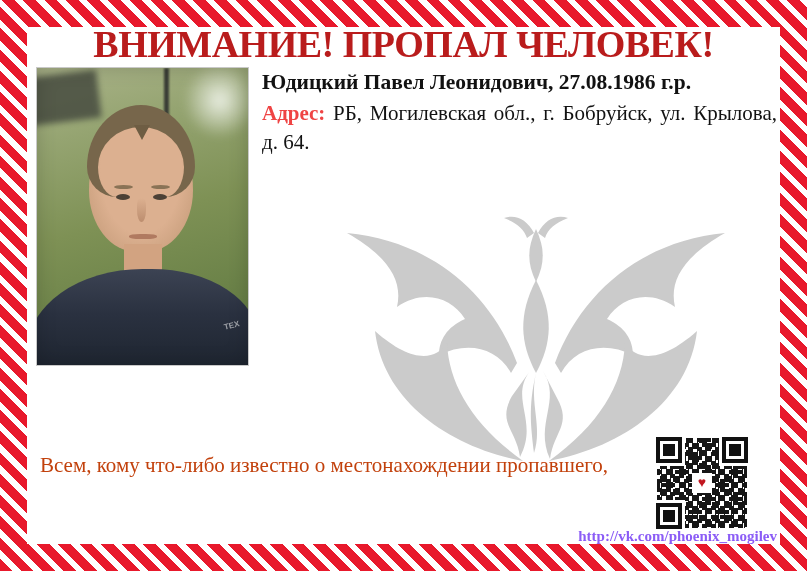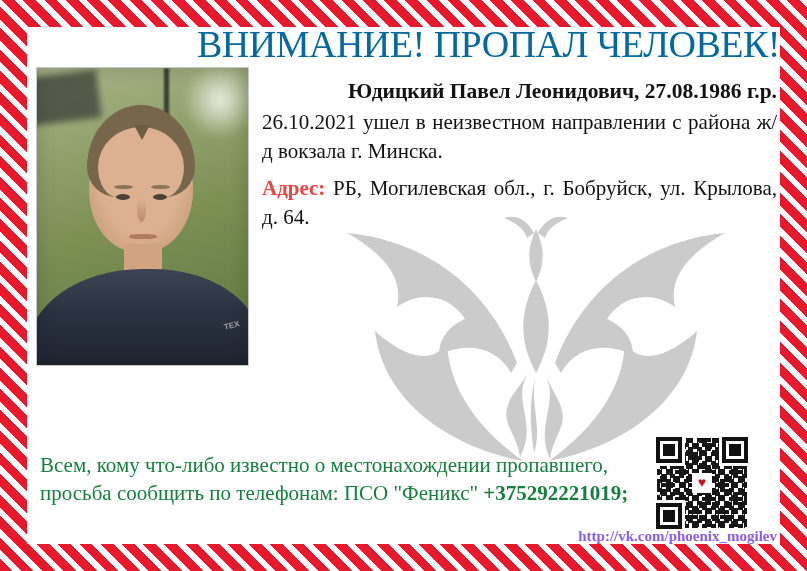--- a/index.html
+++ b/index.html
@@ -6,22 +6,22 @@
   .poster{
     position:relative;width:807px;height:571px;margin:0 auto;
     background:repeating-linear-gradient(45deg,#e8192c 0 9px,#ffffff 9px 15px);
     font-family:"Liberation Serif",serif;overflow:hidden;
   }
   .inner{position:absolute;left:27px;top:27px;right:27px;bottom:27px;background:#fff;}
 
   
   .title{
     position:absolute;left:0;right:0;top:-5px;z-index:3;
-    text-align:right;white-space:nowrap;
-    font-size:38px;line-height:44px;font-weight:normal;color:#0369a1;letter-spacing:-.5px;
+    text-align:center;white-space:nowrap;
+    font-size:38px;line-height:44px;font-weight:bold;color:#b91c1c;letter-spacing:-.5px;
   }
 
   
   .watermark{position:absolute;left:303px;top:158px;width:412px;height:280px;z-index:0;}
   .watermark svg{width:100%;height:100%;}
 
   
   .photo{
     position:absolute;left:10px;top:41px;width:211px;height:297px;z-index:2;overflow:hidden;
     background:linear-gradient(165deg,#aab389 0%,#95a471 22%,#7e9155 50%,#6c8349 75%,#5d743f 100%);
@@ -50,27 +50,27 @@
   .person-neck{position:absolute;left:87px;top:176px;width:38px;height:36px;background:#d2a381;}
   .person-jacket{position:absolute;left:-10px;top:201px;width:231px;height:100px;
     background:linear-gradient(180deg,#3c4353 0%,#2a3140 45%,#1e2530 100%);
     border-radius:50% 46% 0 0 / 82px 70px 0 0;}
   .jacket-label{position:absolute;right:18px;top:52px;color:rgba(255,255,255,.55);
     font-family:"Liberation Sans",sans-serif;font-size:8px;font-weight:bold;transform:rotate(-14deg);}
   .photo-vignette{position:absolute;inset:0;box-shadow:inset 0 0 20px rgba(0,0,0,.18);}
 
   
   .col{position:absolute;left:235px;top:42px;width:515px;z-index:2;color:#121212;}
-  .col .name{font-size:21.5px;line-height:26px;font-weight:bold;text-align:right;margin:9px 0 4px;}
+  .col .name{font-size:21.5px;line-height:26px;font-weight:bold;text-align:left;margin:0 0 4px;}
   .col p.body{font-size:21px;line-height:29px;margin:0 0 8px;text-align:justify;}
   .lbl{font-weight:bold;color:#ef4444;}
 
   
   .footer{position:absolute;left:13px;top:424px;width:604px;z-index:2;
-    color:#15803d;font-size:21px;line-height:28px;}
+    color:#c2410c;font-size:21px;line-height:28px;}
   .footer .b{font-weight:bold;}
 
   
   .qr{position:absolute;left:629px;top:410px;width:92px;height:92px;z-index:2;background:#fff;}
   .qr-noise{position:absolute;inset:1px;
     background:
       repeating-conic-gradient(#161616 0% 25%,transparent 0% 50%) 0 0/9px 9px,
       repeating-conic-gradient(#161616 0% 25%,transparent 0% 50%) 3px 5px/13px 13px;}
   .finder{position:absolute;width:26px;height:26px;border:4px solid #111;background:#fff;
     box-sizing:border-box;box-shadow:0 0 0 3px #fff;}
@@ -129,27 +129,25 @@
       <div class="person-mouth"></div>
       <div class="person-neck"></div>
       <div class="person-jacket">
         <div class="jacket-label">TEX</div>
       </div>
       <div class="photo-vignette"></div>
     </div>
 
     <div class="col">
       <p class="name">Юдицкий Павел Леонидович, 27.08.1986 г.р.</p>
-      <p class="body">26.10.2021 ушел в неизвестном направлении с района ж/д вокзала г. Минска.</p>
       <p class="body"><span class="lbl">Адрес:</span> <span>РБ, Могилевская обл., г. Бобруйск, ул. Крылова, д. 64.</span></p>
     </div>
 
     <div class="footer">
       <div>Всем, кому что-либо известно о местонахождении пропавшего,</div>
-      <div><span>просьба сообщить по телефонам: ПСО "Феникс" </span><span class="b">+375292221019;</span></div>
     </div>
 
     <div class="qr">
       <div class="qr-noise"></div>
       <div class="finder tl"></div>
       <div class="finder tr"></div>
       <div class="finder bl"></div>
       <div class="qr-logo">♥</div>
     </div>
 

